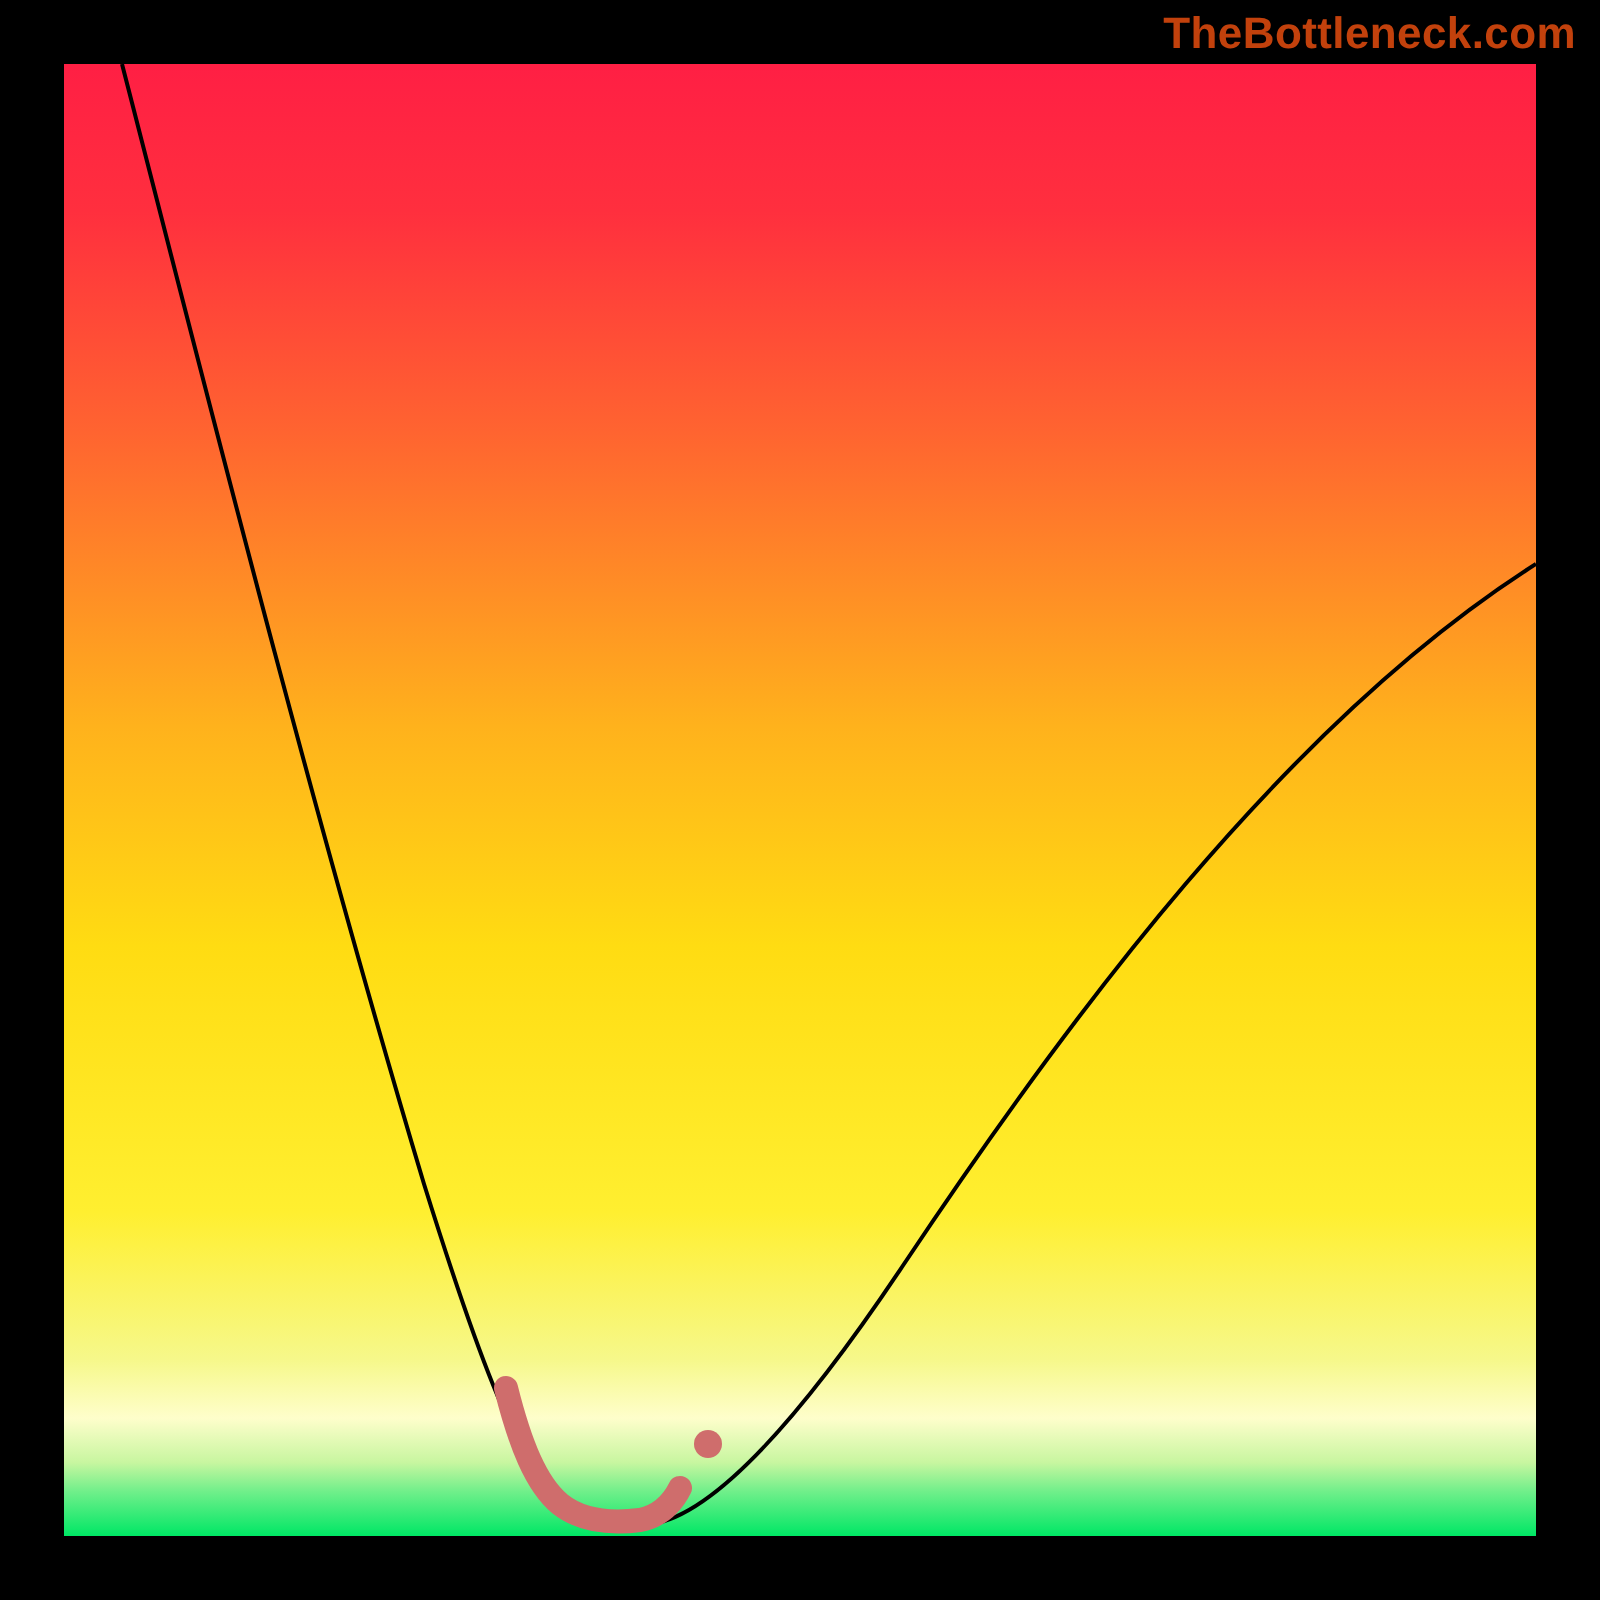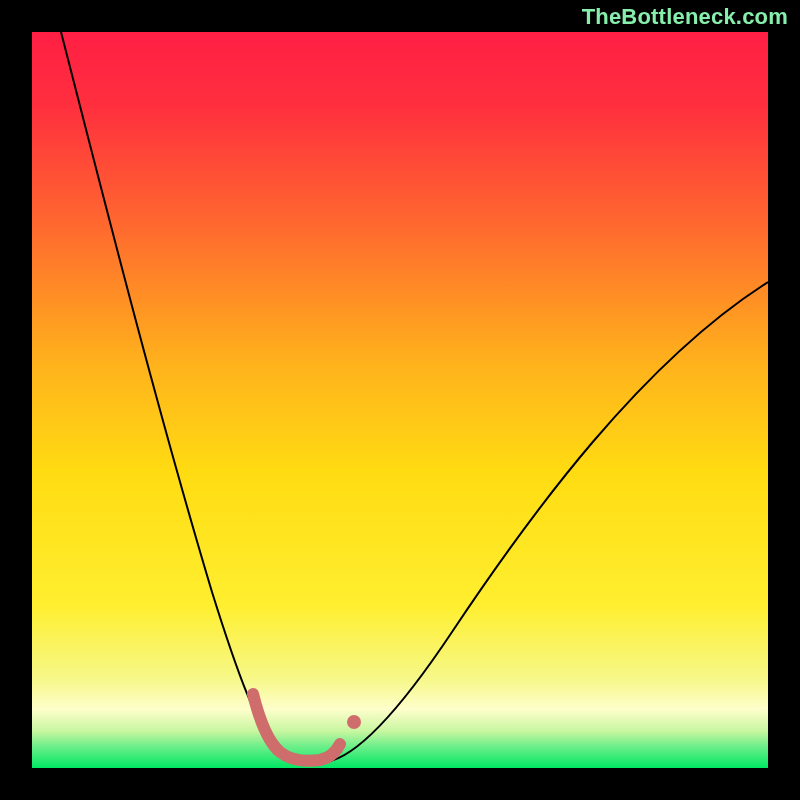--- a/index.html
+++ b/index.html
@@ -13,21 +13,21 @@
   }
   .frame {
     position: absolute;
     inset: 0;
     background: #000;
   }
   .watermark {
     position: absolute;
     top: 4px;
     right: 12px;
-    color: #86efac;
+    color: #c2410c;
     font-size: 22px;
     font-weight: 600;
     letter-spacing: 0.2px;
     z-index: 5;
   }
   .plot-area {
     position: absolute;
     left: 32px;
     top: 32px;
     width: 736px;

